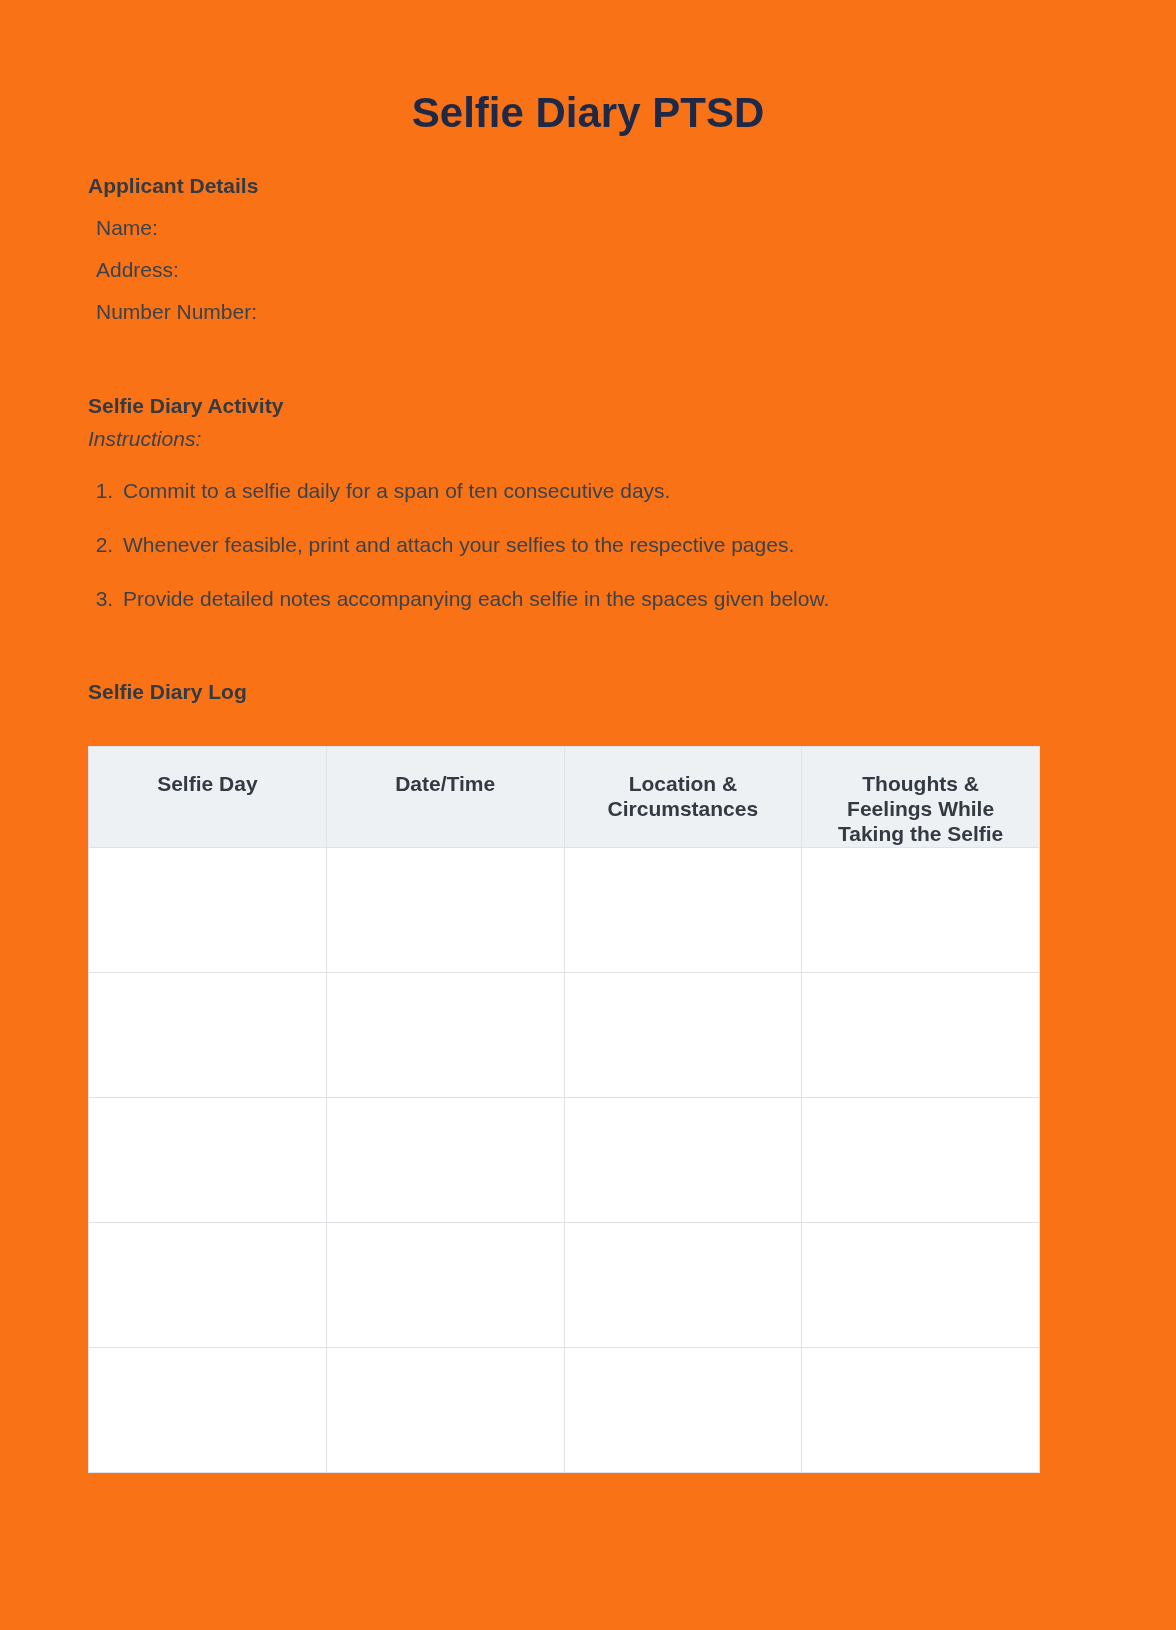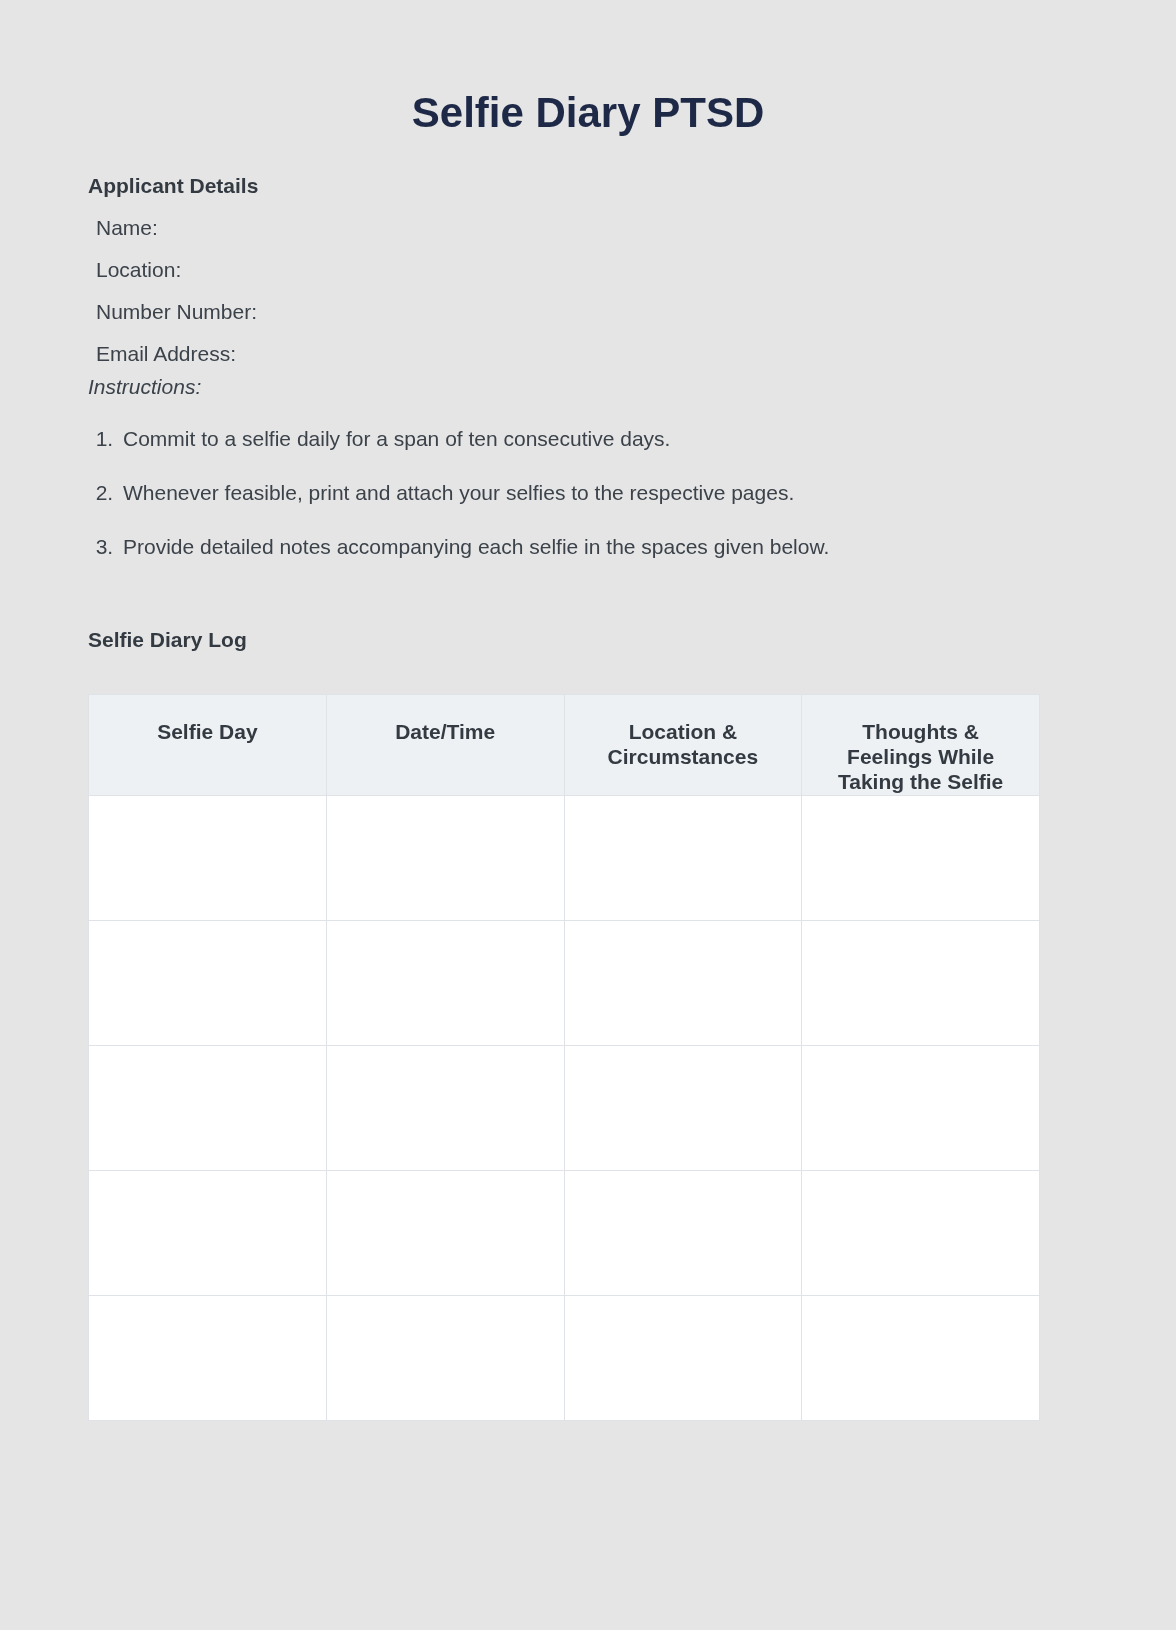--- a/index.html
+++ b/index.html
@@ -7,21 +7,21 @@
     --text-color: #3b424a;
     --heading-color: #333a42;
     --table-header-bg: #eef1f4;
     --table-border: #dfe3e7;
   }
   * { box-sizing: border-box; }
   html, body { margin: 0; padding: 0; background: #ffffff; }
   .page {
     width: 1176px;
     height: 1630px;
-    background: #e5e5e5;
+    background: #f97316;
     font-family: "Liberation Sans", sans-serif;
     color: var(--text-color);
     overflow: hidden;
   }
   .doc-title {
     margin: 89px 0 0 0;
     font-size: 42px;
     line-height: 48px;
     font-weight: bold;
     text-align: center;
@@ -85,24 +85,24 @@
 <body>
 
 <div class="page">
 
   <h1 class="doc-title">Selfie Diary PTSD</h1>
 
   <div class="content">
 
     <h2 class="section-heading heading-applicant">Applicant Details</h2>
     <p class="field-line">Name:</p>
-    <p class="field-line">Location:</p>
+    <p class="field-line">Address:</p>
     <p class="field-line">Number Number:</p>
-    <p class="field-line">Email Address:</p>
 
+    <h2 class="section-heading heading-activity">Selfie Diary Activity</h2>
     <p class="instructions-label">Instructions:</p>
     <ol class="instructions">
       <li>Commit to a selfie daily for a span of ten consecutive days.</li>
       <li>Whenever feasible, print and attach your selfies to the respective pages.</li>
       <li>Provide detailed notes accompanying each selfie in the spaces given below.</li>
     </ol>
 
     <h2 class="section-heading heading-log">Selfie Diary Log</h2>
 
     <table class="log-table">

